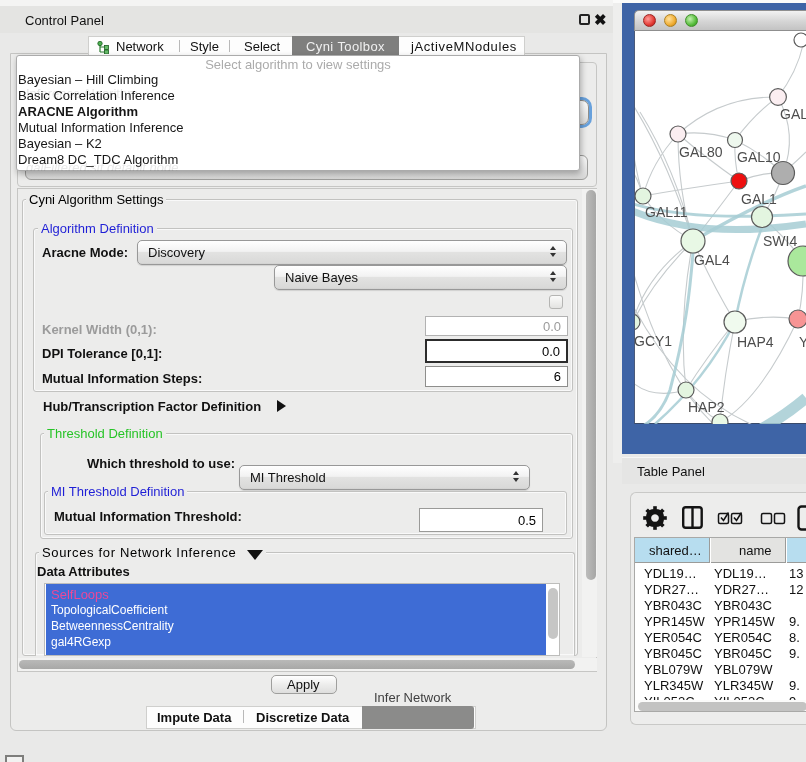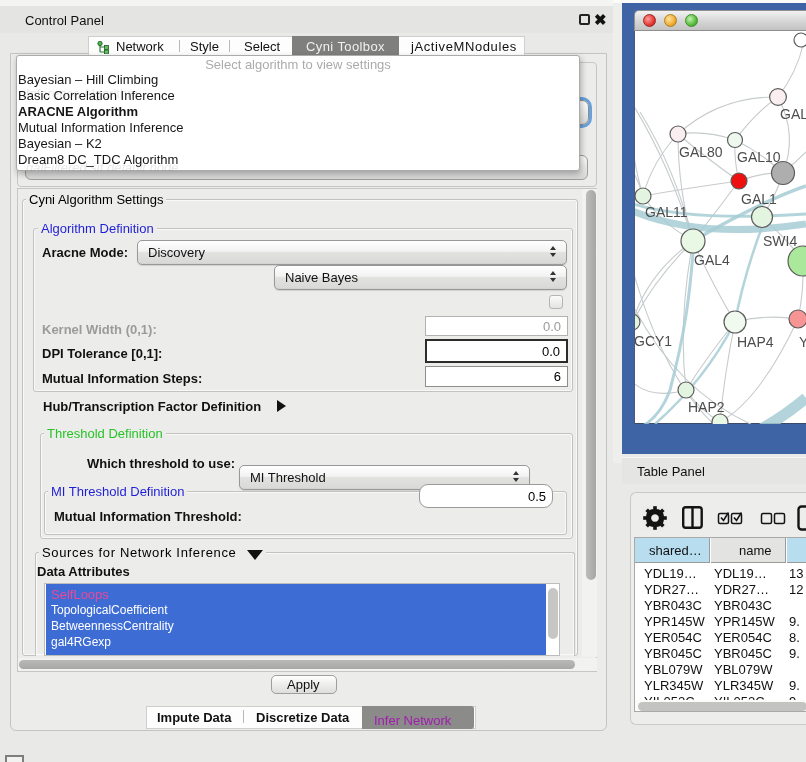--- a/index.html
+++ b/index.html
@@ -122,21 +122,21 @@
   <div class="combo" style="left:239px;top:452px;width:291px;height:25px;margin-top:13px;">
     <span class="ctext">MI Threshold</span>
     <span class="arr" style="top:5px;">
         <span class="up"></span>
         <span class="dn"></span>
       </span>
   </div>
   <div class="gbox" style="left:44px;top:491px;width:523px;height:44px;"></div>
   <div class="gtitle" style="left:48px;top:484px;color:#1f1fd6;">MI Threshold Definition</div>
   <div class="abs lbl b" style="left:54px;top:509px;">Mutual Information Threshold:</div>
-  <div class="tin" style="left:419px;top:484px;width:134px;height:24px;border-color:#9a9a98;border-radius:9px;">
+  <div class="tin" style="left:419px;top:508px;width:124px;height:24px;border-color:#9a9a98;">
       <span style="top:4px;">0.5</span>
     </div>
 
   <div class="gbox" style="left:35px;top:552px;width:540px;height:104px;border-bottom:none;border-radius:3px 3px 0 0;"></div>
   <div class="gtitle" style="left:39px;top:545px;letter-spacing:0.65px;padding-right:30px;">Sources for Network Inference</div>
   <div class="abs" style="left:247px;top:550px;width:0;height:0;border-left:8.5px solid transparent;border-right:8.5px solid transparent;border-top:10px solid #111;"></div>
   <div class="abs lbl b" style="left:37px;top:564px;">Data Attributes</div>
 
   <div class="abs" style="left:44px;top:583px;width:516px;height:73px;background:#fff;border:1px solid #bdbdbb;overflow:hidden;">
     <div class="abs" style="left:1px;top:0;width:500px;height:71px;background:#3e6cd5;"></div>
@@ -153,21 +153,21 @@
   <div class="abs" style="left:19px;top:660px;width:556px;height:9px;background:linear-gradient(#b9b9b8,#a8a8a7);border-radius:5px;"></div>
 
   <div class="abs" style="left:271px;top:675px;width:66px;height:19px;border:1px solid #9f9f9d;border-radius:5px;background:linear-gradient(#ffffff,#ededec 50%,#dededd);"></div>
   <div class="abs lbl" style="left:287px;top:677px;">Apply</div>
 
   <div class="abs" style="left:146px;top:706px;width:330px;height:23px;background:#fdfdfd;border:1px solid #cfcfcd;"></div>
   <div class="abs lbl b" style="left:157px;top:710px;">Impute Data</div>
   <div class="sep" style="left:243px;top:710px;height:13px;"></div>
   <div class="abs lbl b" style="left:256px;top:710px;">Discretize Data</div>
   <div class="abs" style="left:362px;top:706px;width:112px;height:23px;background:#8b8b8a;border-radius:0 3px 3px 0;"></div>
-  <div class="abs lbl" style="left:374px;top:713px;color:#a21caf;text-align:right;">Infer Network</div>
+  <div class="abs lbl" style="left:374px;top:690px;color:#404040;text-align:right;">Infer Network</div>
 
   <div class="abs" style="left:5px;top:755px;width:19px;height:18px;border:2px solid #7e7e7c;background:#f2f2f1;"></div>
 </div>
 
 <div class="abs" style="left:613px;top:0;width:193px;height:3px;background:#fbfbfa;"></div>
 <div class="abs" style="left:613px;top:3px;width:9px;height:460px;background:#eeeeed;"></div>
 <div class="abs" style="left:622px;top:3px;width:184px;height:451px;background:#3e64a6;"></div>
 
 <div class="abs" style="left:634px;top:10px;width:172px;height:21px;background:linear-gradient(#f2f2f2,#d5d5d5 55%,#c3c3c3);border:1px solid #8f8f8f;border-right:none;border-radius:5px 0 0 0;"></div>
 <div class="abs" style="left:643px;top:14px;width:13px;height:13px;border-radius:50%;background:radial-gradient(circle at 4px 4px,#ff9c98,#e33b35 60%,#a31410);border:1px solid #9c2522;"></div>

